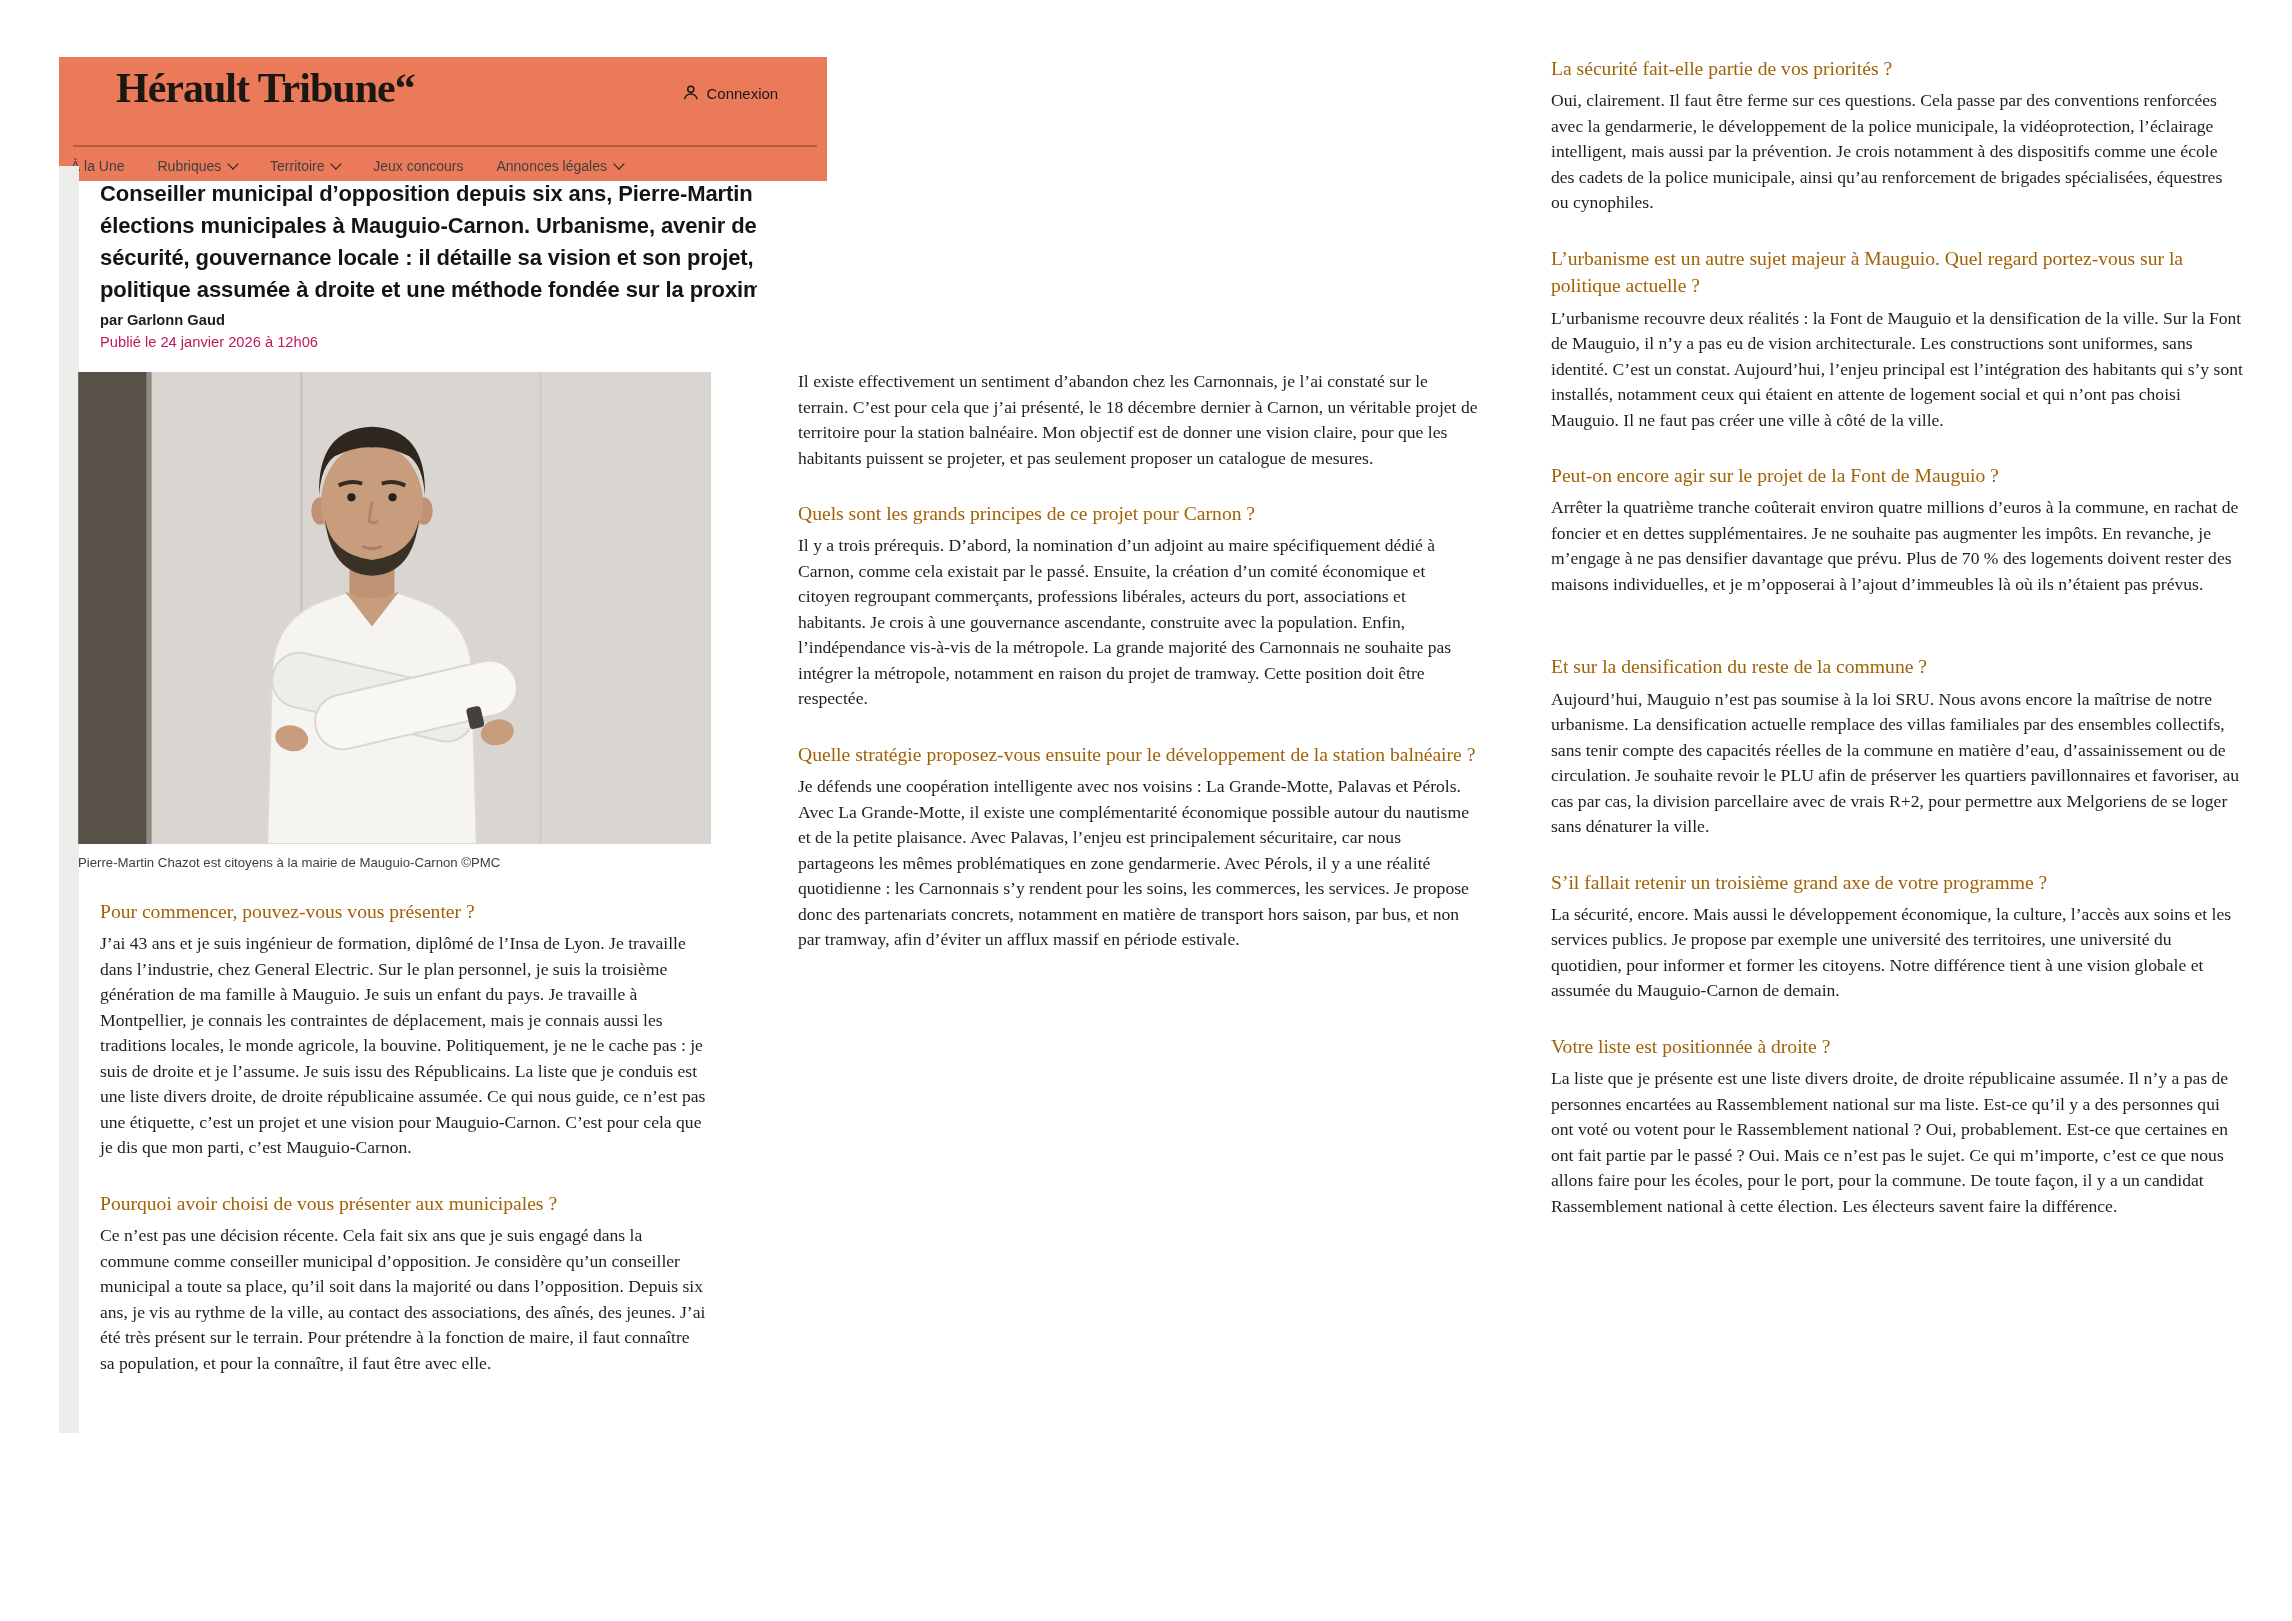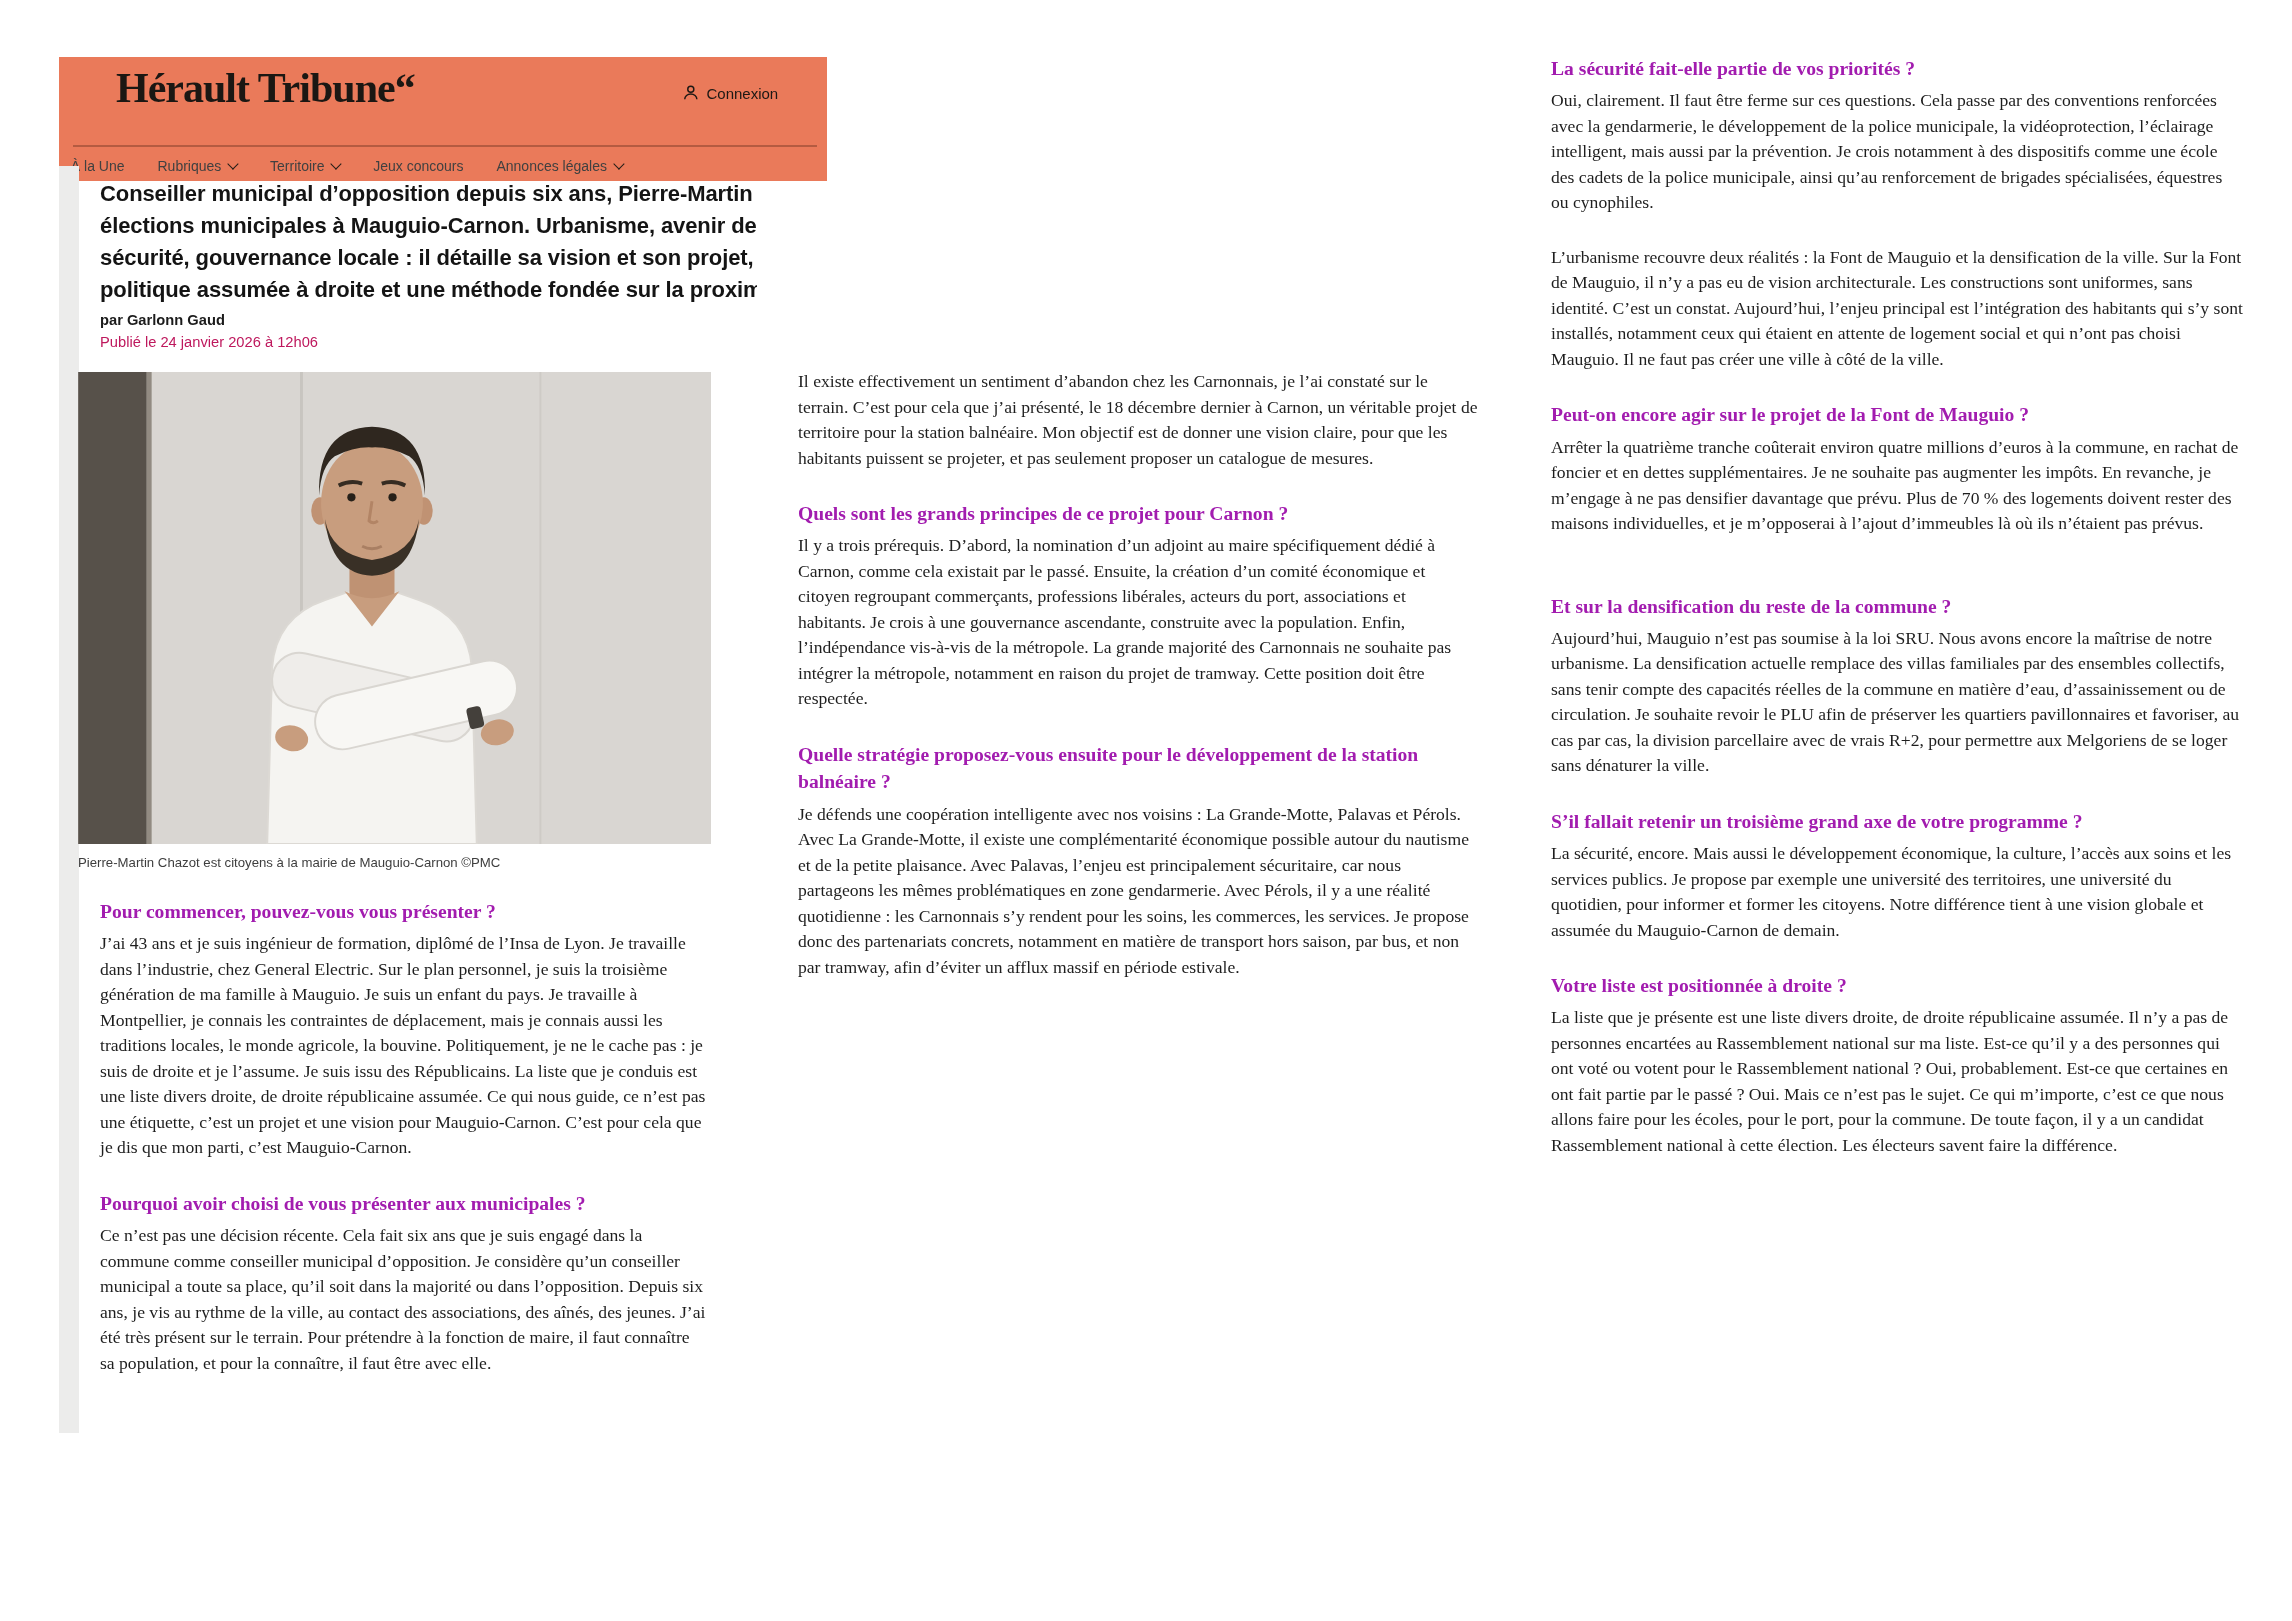--- a/index.html
+++ b/index.html
@@ -69,21 +69,21 @@
   
   .col{position:absolute;}
   #col1{left:100px;top:898px;width:606px;}
   #col2{left:798px;top:369px;width:680px;}
   #col3{left:1551px;top:55px;width:692px;}
 
   .qa{margin:0 0 29px 0;}
   .qa.big-gap{margin-top:56px;}
   .q{
     font-family:"Liberation Serif",serif;font-size:19.6px;line-height:27.4px;
-    font-weight:700;color:#a21caf;margin:0 0 5.9px 0;
+    font-weight:400;color:#a16207;margin:0 0 5.9px 0;
   }
   .a{
     font-family:"Liberation Serif",serif;font-size:17.6px;line-height:25.5px;
     color:#1e1e1e;margin:0;
   }
 </style>
 </head>
 <body>
 
 <header class="site-header">
@@ -203,20 +203,21 @@
   </div>
 
 <div id="col3" class="col">
 
     <section class="qa">
       <h3 class="q">La sécurité fait-elle partie de vos priorités ?</h3>
       <p class="a">Oui, clairement. Il faut être ferme sur ces questions. Cela passe par des conventions renforcées avec la gendarmerie, le développement de la police municipale, la vidéoprotection, l’éclairage intelligent, mais aussi par la prévention. Je crois notamment à des dispositifs comme une école des cadets de la police municipale, ainsi qu’au renforcement de brigades spécialisées, équestres ou cynophiles.</p>
     </section>
 
     <section class="qa">
+      <h3 class="q">L’urbanisme est un autre sujet majeur à Mauguio. Quel regard portez-vous sur la politique actuelle ?</h3>
       <p class="a">L’urbanisme recouvre deux réalités : la Font de Mauguio et la densification de la ville. Sur la Font de Mauguio, il n’y a pas eu de vision architecturale. Les constructions sont uniformes, sans identité. C’est un constat. Aujourd’hui, l’enjeu principal est l’intégration des habitants qui s’y sont installés, notamment ceux qui étaient en attente de logement social et qui n’ont pas choisi Mauguio. Il ne faut pas créer une ville à côté de la ville.</p>
     </section>
 
     <section class="qa">
       <h3 class="q">Peut-on encore agir sur le projet de la Font de Mauguio ?</h3>
       <p class="a">Arrêter la quatrième tranche coûterait environ quatre millions d’euros à la commune, en rachat de foncier et en dettes supplémentaires. Je ne souhaite pas augmenter les impôts. En revanche, je m’engage à ne pas densifier davantage que prévu. Plus de 70 % des logements doivent rester des maisons individuelles, et je m’opposerai à l’ajout d’immeubles là où ils n’étaient pas prévus.</p>
     </section>
 
     <section class="qa big-gap">
       <h3 class="q">Et sur la densification du reste de la commune ?</h3>

